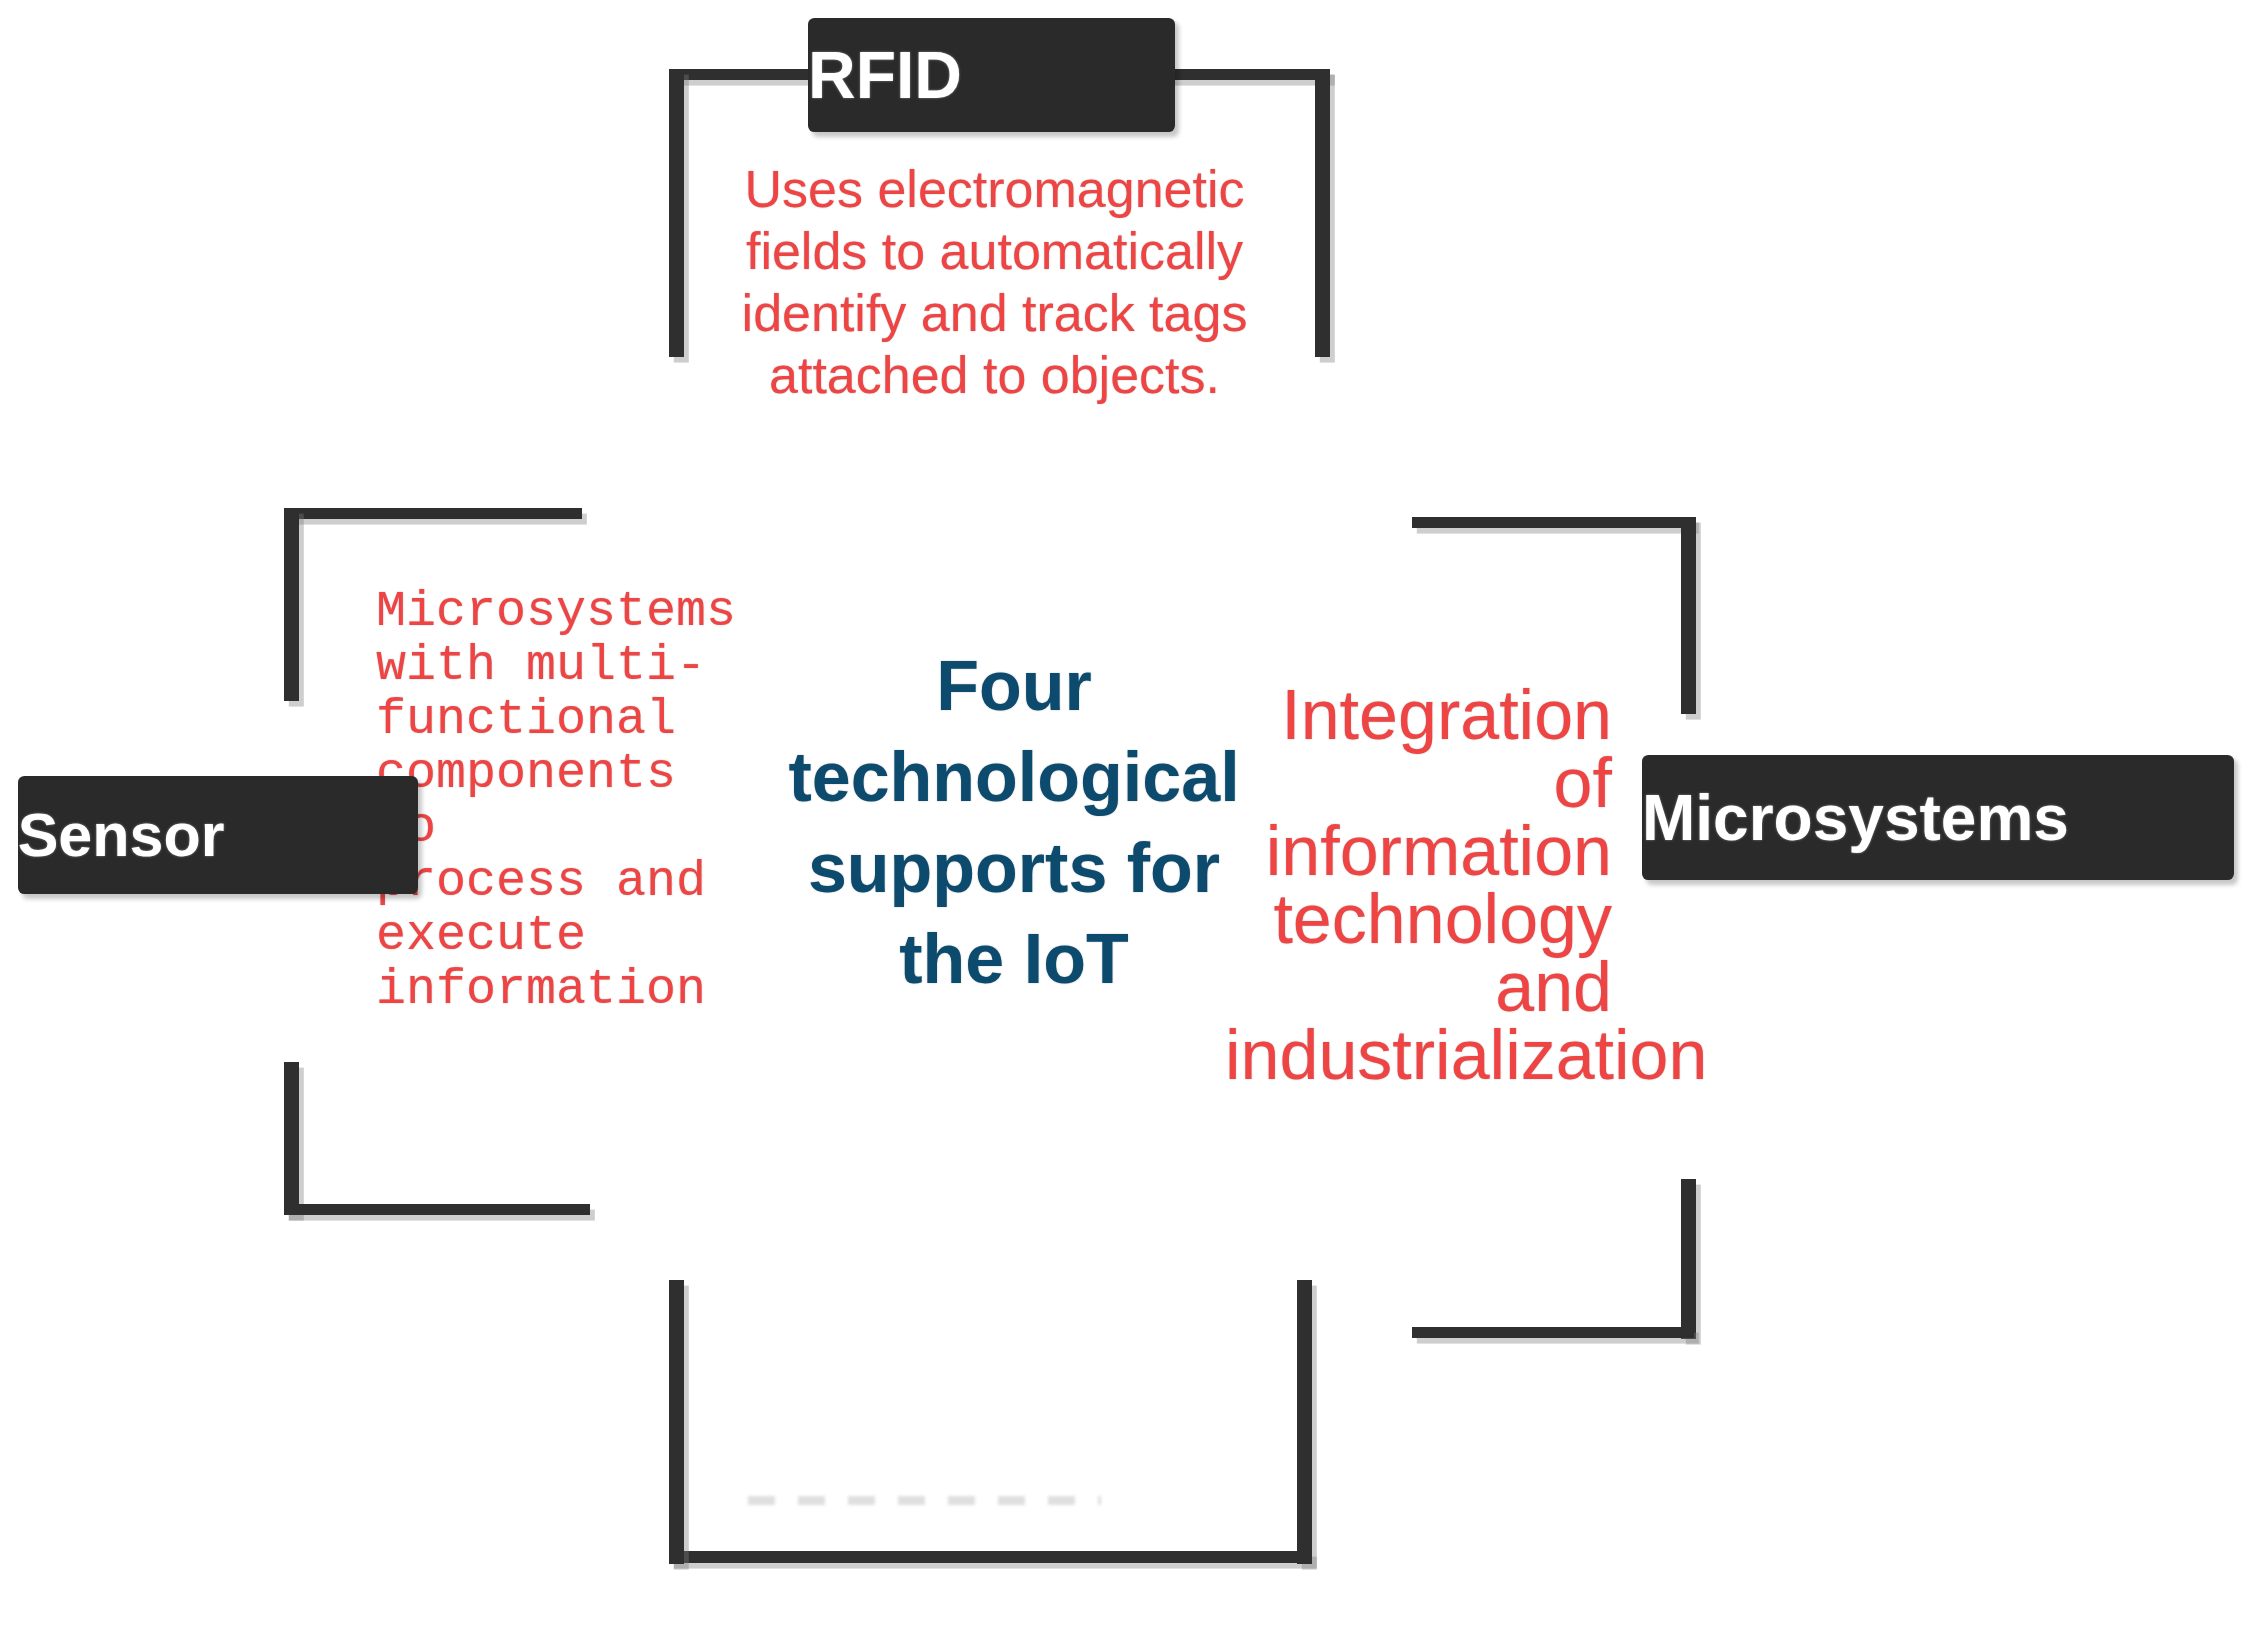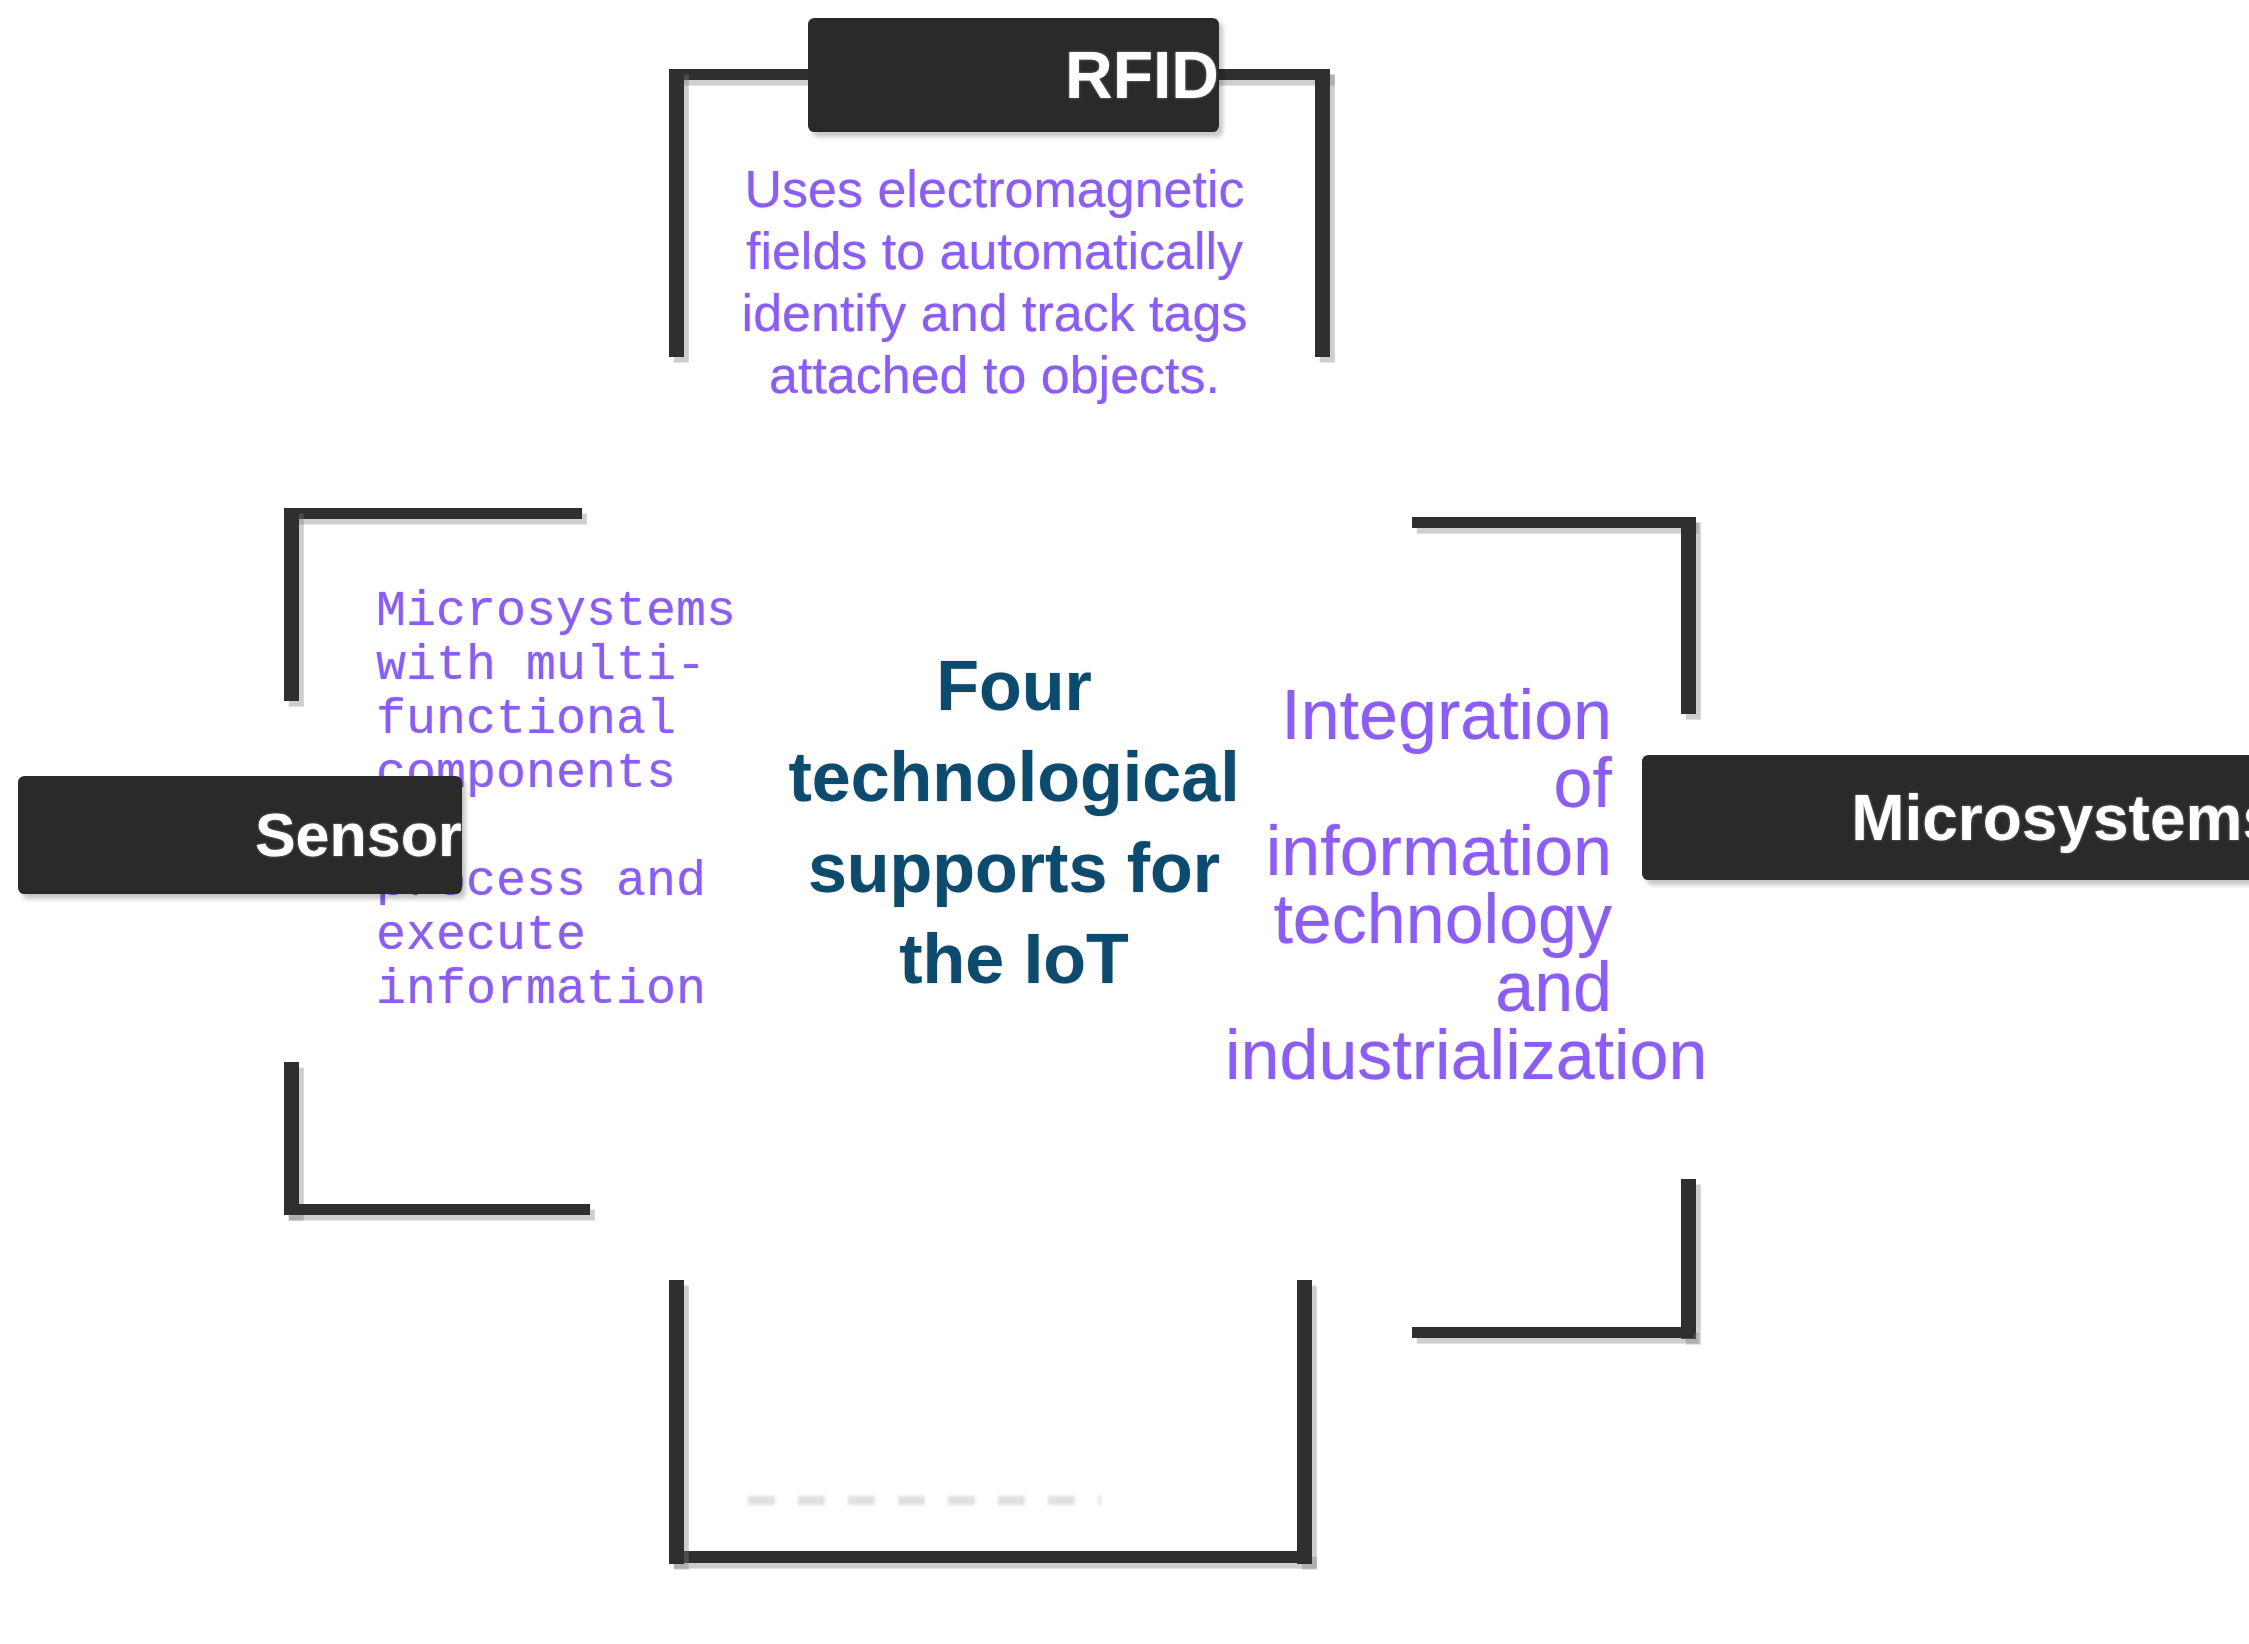--- a/index.html
+++ b/index.html
@@ -22,35 +22,34 @@
 
   
   .label-box {
     position: absolute;
     background: #2a2a2a;
     border-radius: 6.4px;
     color: #ffffff;
     font-weight: bold;
     display: flex;
     align-items: center;
-    justify-content: flex-end;
+    justify-content: flex-start;
     z-index: 3;
     box-shadow: 4px 4.8px 4px rgba(0,0,0,0.22);
     text-shadow: 0 0 2.4px rgba(255,255,255,0.45);
-    padding-left: 44px;
   }
   .box-rfid        { left: 808px; top: 17.7px;   width: 367px; height: 114px; font-size: 66px; }
   .box-sensor      { left: 17.7px;   top: 776px;  width: 400px; height: 118px; font-size: 61px; }
   .box-convergence { left: 1642px; top: 755px;  width: 592px; height: 125px; font-size: 64px; }
   .box-m2m         { left: 807px; top: 1509px; width: 339px; height: 116px; font-size: 64px; }
 
   
   .desc {
     position: absolute;
-    color: #8b5cf6;
+    color: #ef4444;
     white-space: pre-line;
     z-index: 2;
     text-shadow: 0 0 1.6px rgba(0,0,0,0.28);
   }
   .desc-rfid        { left: 656px;  top: 158px;  width: 677px; font-size: 52px; line-height: 62px; text-align: center; }
   .desc-sensor      { left: 376px;  top: 585px;  width: 379px; font-size: 50px; line-height: 54px; text-align: left; font-family: Liberation Mono, monospace; }
   .desc-convergence { left: 1225px; top: 681px;  width: 387px; font-size: 70px; line-height: 68px; text-align: right; }
   .desc-m2m         { left: 657px;  top: 1222px; width: 677px; font-size: 52px; line-height: 67px; text-align: center; }
 
   

